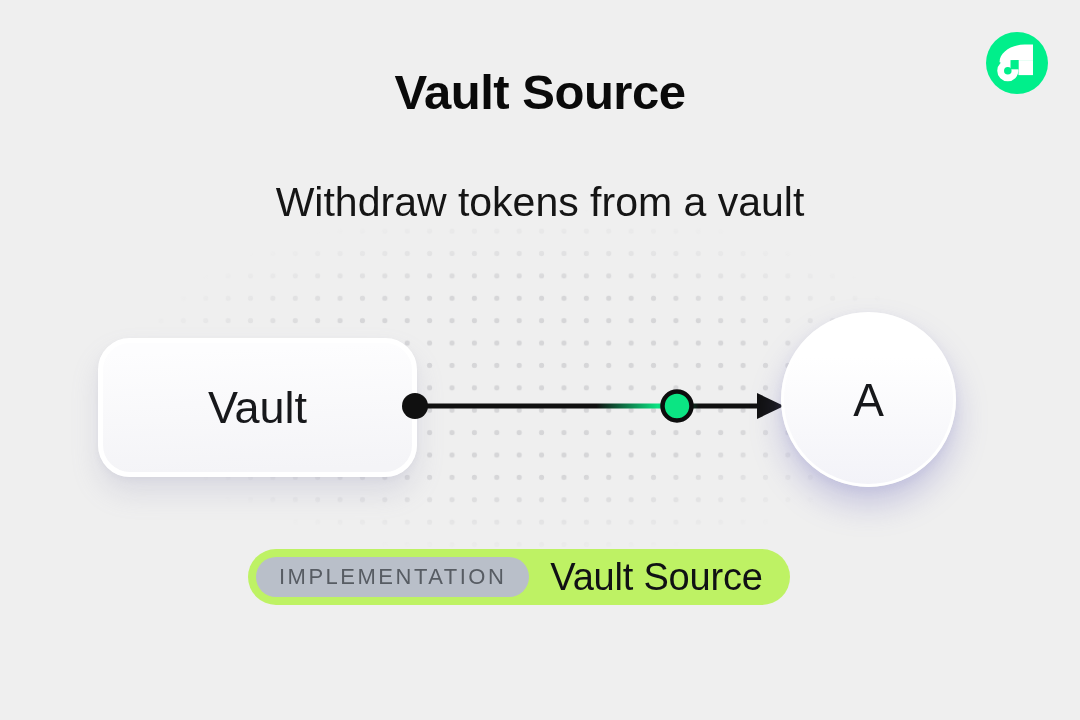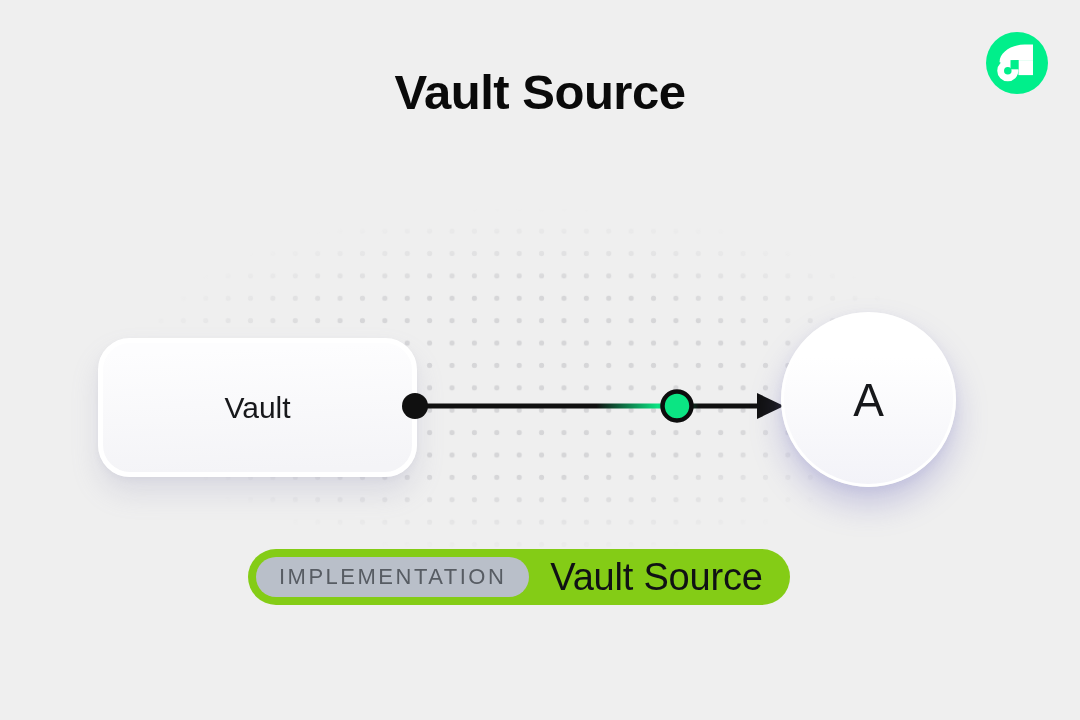--- a/index.html
+++ b/index.html
@@ -37,39 +37,39 @@
 
   .flow-logo{position:absolute;left:986px;top:32px;width:62px;height:62px;}
 
   .vault-box{
     position:absolute;left:98px;top:338px;width:309px;height:129px;
     background:linear-gradient(178deg,#fdfdfe 8%,#f4f4f7 95%);
     border:5px solid #ffffff;
     border-radius:32px;
     box-shadow:0 16px 28px rgba(139,140,173,.20),0 3px 6px rgba(139,140,173,.08);
     display:flex;align-items:center;justify-content:center;
-    font-size:30px;color:#17181b;
+    font-size:45px;color:#17181b;
   }
 
   .node-circle{
     position:absolute;left:781px;top:312px;width:175px;height:175px;
     border-radius:50%;
     background:linear-gradient(180deg,#ffffff 25%,#f3f3f8 100%);
     border:3px solid #ffffff;
     box-shadow:0 18px 32px rgba(118,115,192,.33),0 4px 10px rgba(118,115,192,.10);
     display:flex;align-items:center;justify-content:center;
     font-size:46px;color:#17181b;
     box-sizing:border-box;
   }
 
   .connector{position:absolute;left:395px;top:385px;width:400px;height:42px;}
 
   .impl-badge{
     position:absolute;left:248px;top:549px;height:56px;
-    background:#84cc16;
+    background:#bef264;
     border-radius:28px;
     display:inline-flex;align-items:center;
     padding:0 27px 0 8px;
   }
   .impl-tag{
     height:40px;border-radius:20px;
     background:#b9bfc9;
     display:flex;align-items:center;
     padding:0 23px;
     font-size:22px;letter-spacing:2.5px;
@@ -91,20 +91,21 @@
     <svg viewBox="0 0 64 64" width="62" height="62" aria-hidden="true">
       <circle cx="32" cy="32" r="32" fill="#00ef8b"></circle>
       <circle cx="22.5" cy="40" r="7.4" fill="none" stroke="#ffffff" stroke-width="7"></circle>
       <path d="M14 31 C 14 21 26 13 40 13 L 48.5 13 L 48.5 29 L 34 29 C 24 29 16.5 34.5 14 31 Z" fill="#ffffff"></path>
       <rect x="33.5" y="29" width="15" height="15.5" fill="#ffffff"></rect>
       <rect x="25.3" y="29" width="8.2" height="9.5" fill="#00ef8b"></rect>
     </svg>
   </div>
 
   <div class="page-title">Vault Source</div>
+  <div class="page-subtitle">Withdraw tokens from a vault</div>
 
   <div class="vault-box">
     <span>Vault</span>
   </div>
 
   <div class="connector">
     <svg viewBox="0 0 400 42" width="400" height="42" aria-hidden="true">
       <defs>
         <linearGradient id="lineGrad" x1="20" y1="0" x2="362" y2="0" gradientUnits="userSpaceOnUse">
           <stop offset="0" stop-color="#101010"></stop>

